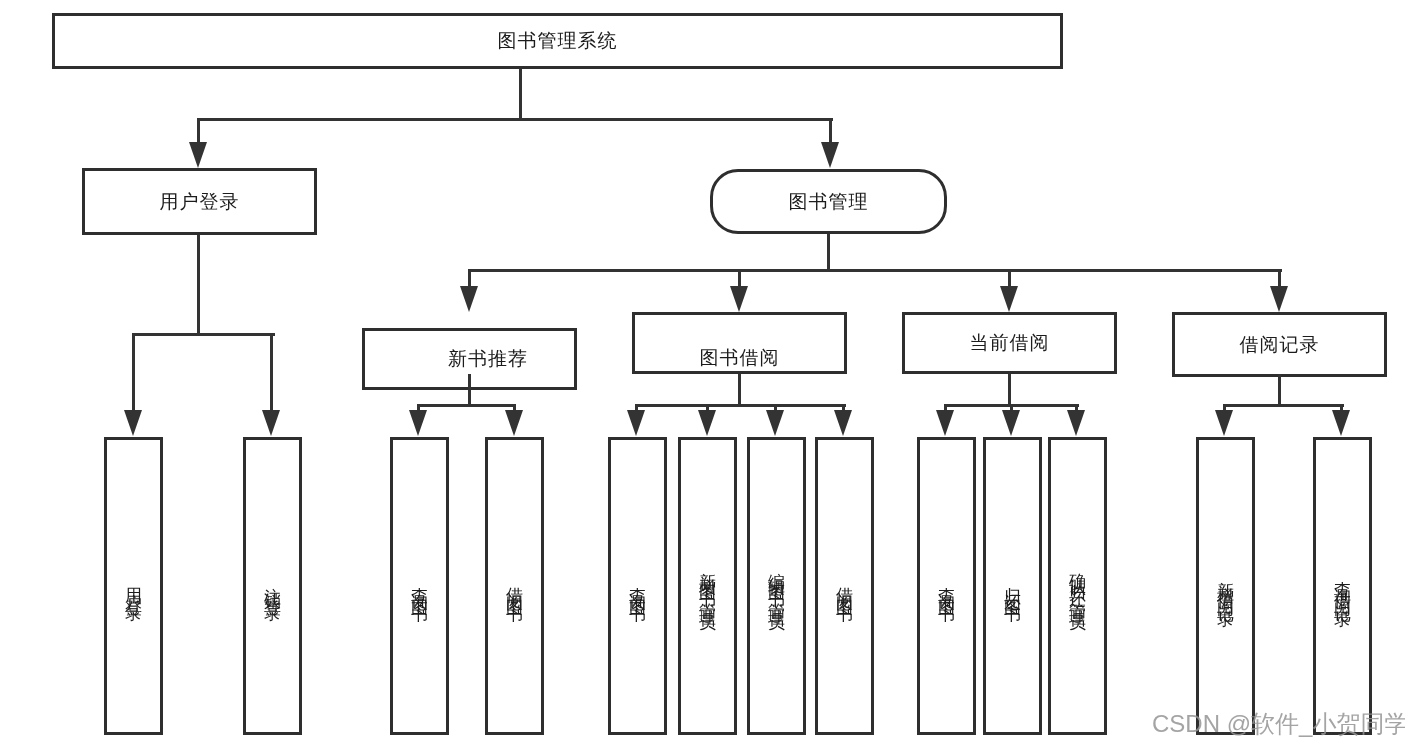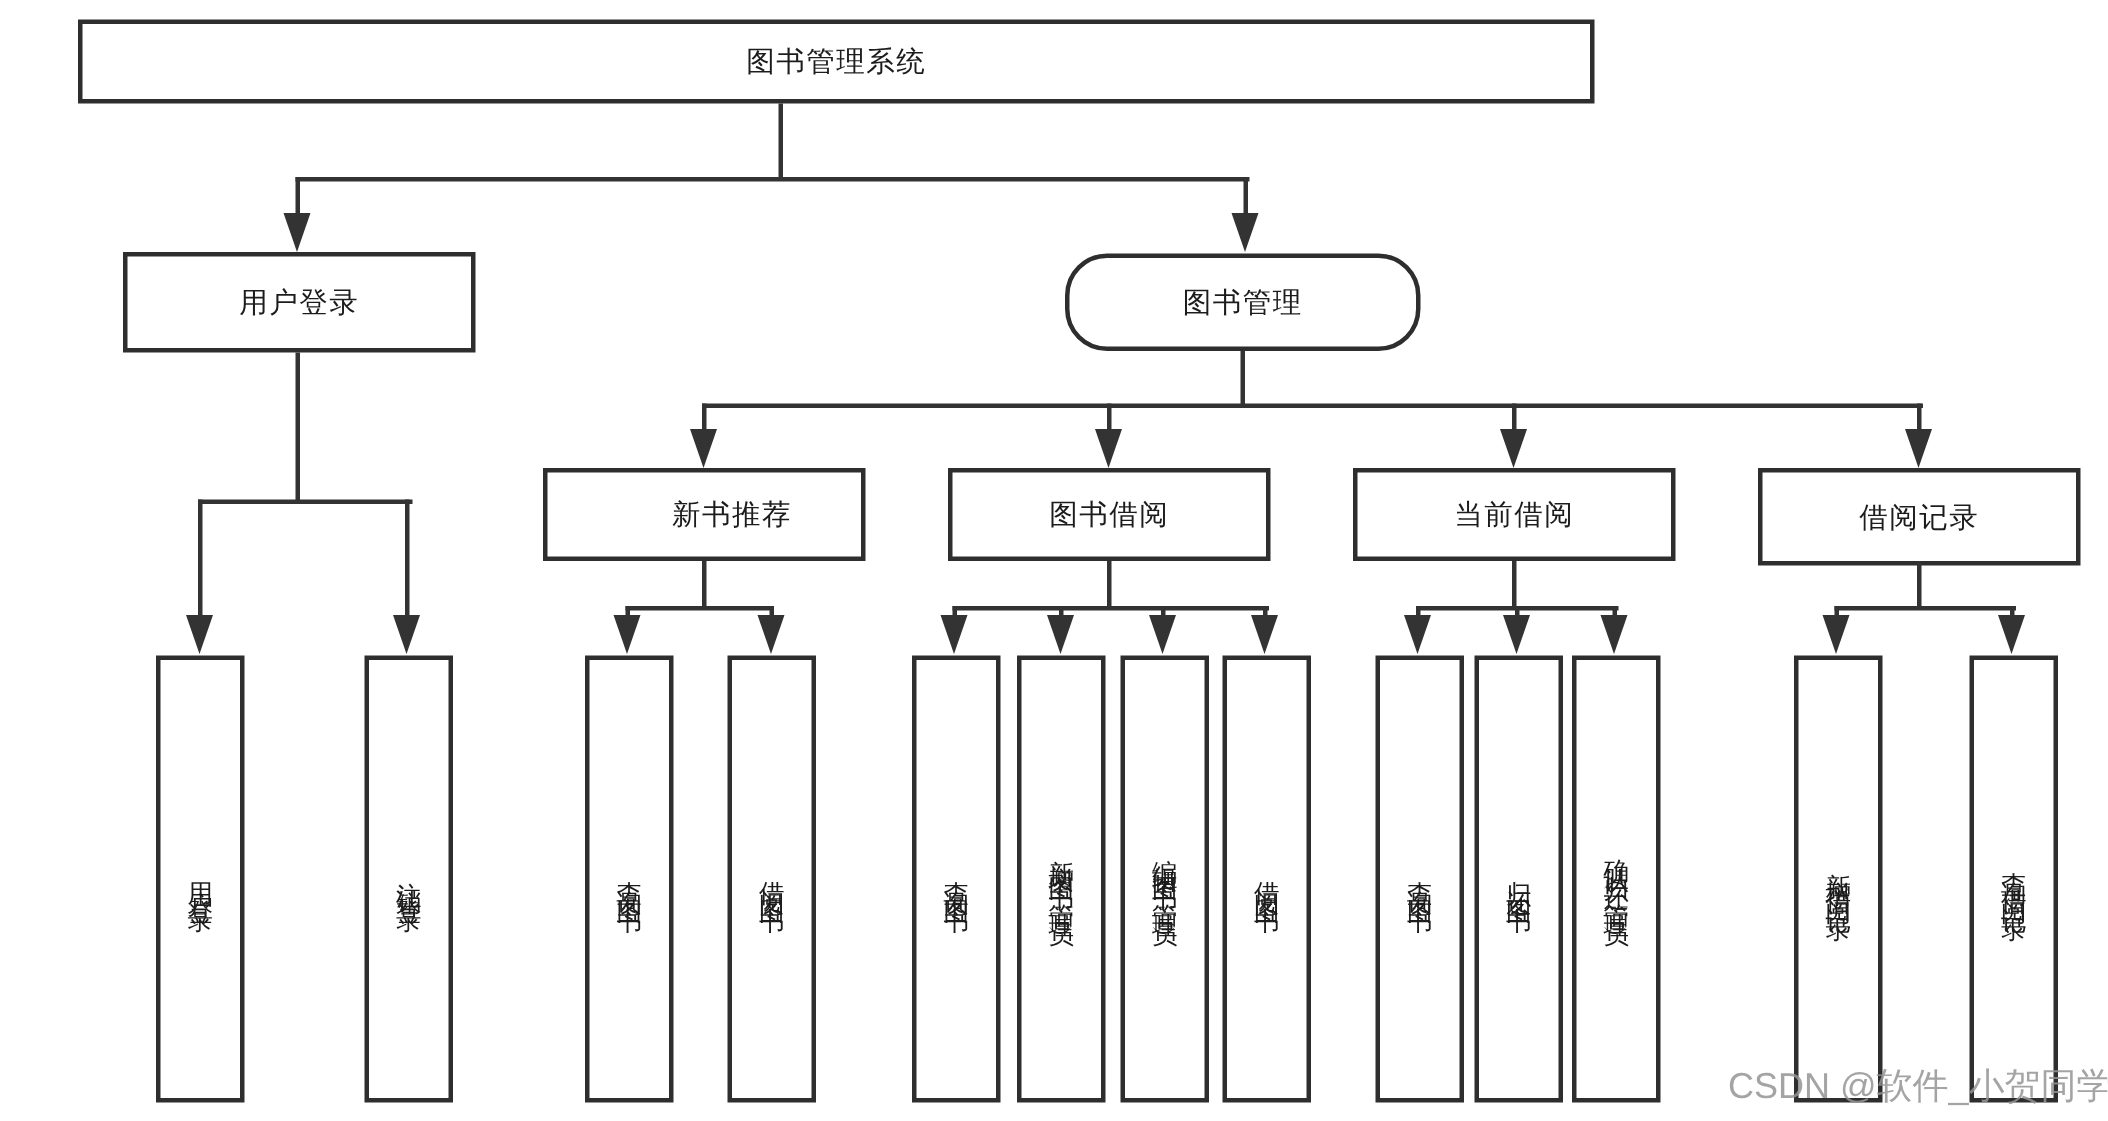--- a/index.html
+++ b/index.html
@@ -63,24 +63,24 @@
   <div class="hline" style="left:468px;top:269px;width:814px;"></div>
   <div class="vline" style="left:468px;top:269px;height:20px;"></div>
   <div class="ah" style="left:460px;top:286px;"></div>
   <div class="vline" style="left:738px;top:269px;height:20px;"></div>
   <div class="ah" style="left:730px;top:286px;"></div>
   <div class="vline" style="left:1008px;top:269px;height:20px;"></div>
   <div class="ah" style="left:1000px;top:286px;"></div>
   <div class="vline" style="left:1278px;top:269px;height:20px;"></div>
   <div class="ah" style="left:1270px;top:286px;"></div>
 
-  <div class="box hnode" style="left:362px;top:312px;width:215px;height:62px;padding-left:37px;">
+  <div class="box hnode" style="left:362px;top:328px;width:215px;height:62px;padding-left:37px;">
     <span>新书推荐</span>
   </div>
-  <div class="box hnode" style="left:632px;top:312px;width:215px;height:62px;">
+  <div class="box hnode" style="left:632px;top:312px;width:215px;height:62px;align-items:flex-end;">
     <span>图书借阅</span>
   </div>
   <div class="box hnode" style="left:902px;top:312px;width:215px;height:62px;">
     <span>当前借阅</span>
   </div>
   <div class="box hnode" style="left:1172px;top:312px;width:215px;height:65px;">
     <span>借阅记录</span>
   </div>
 
   <div class="vline" style="left:468px;top:374px;height:32px;"></div>

